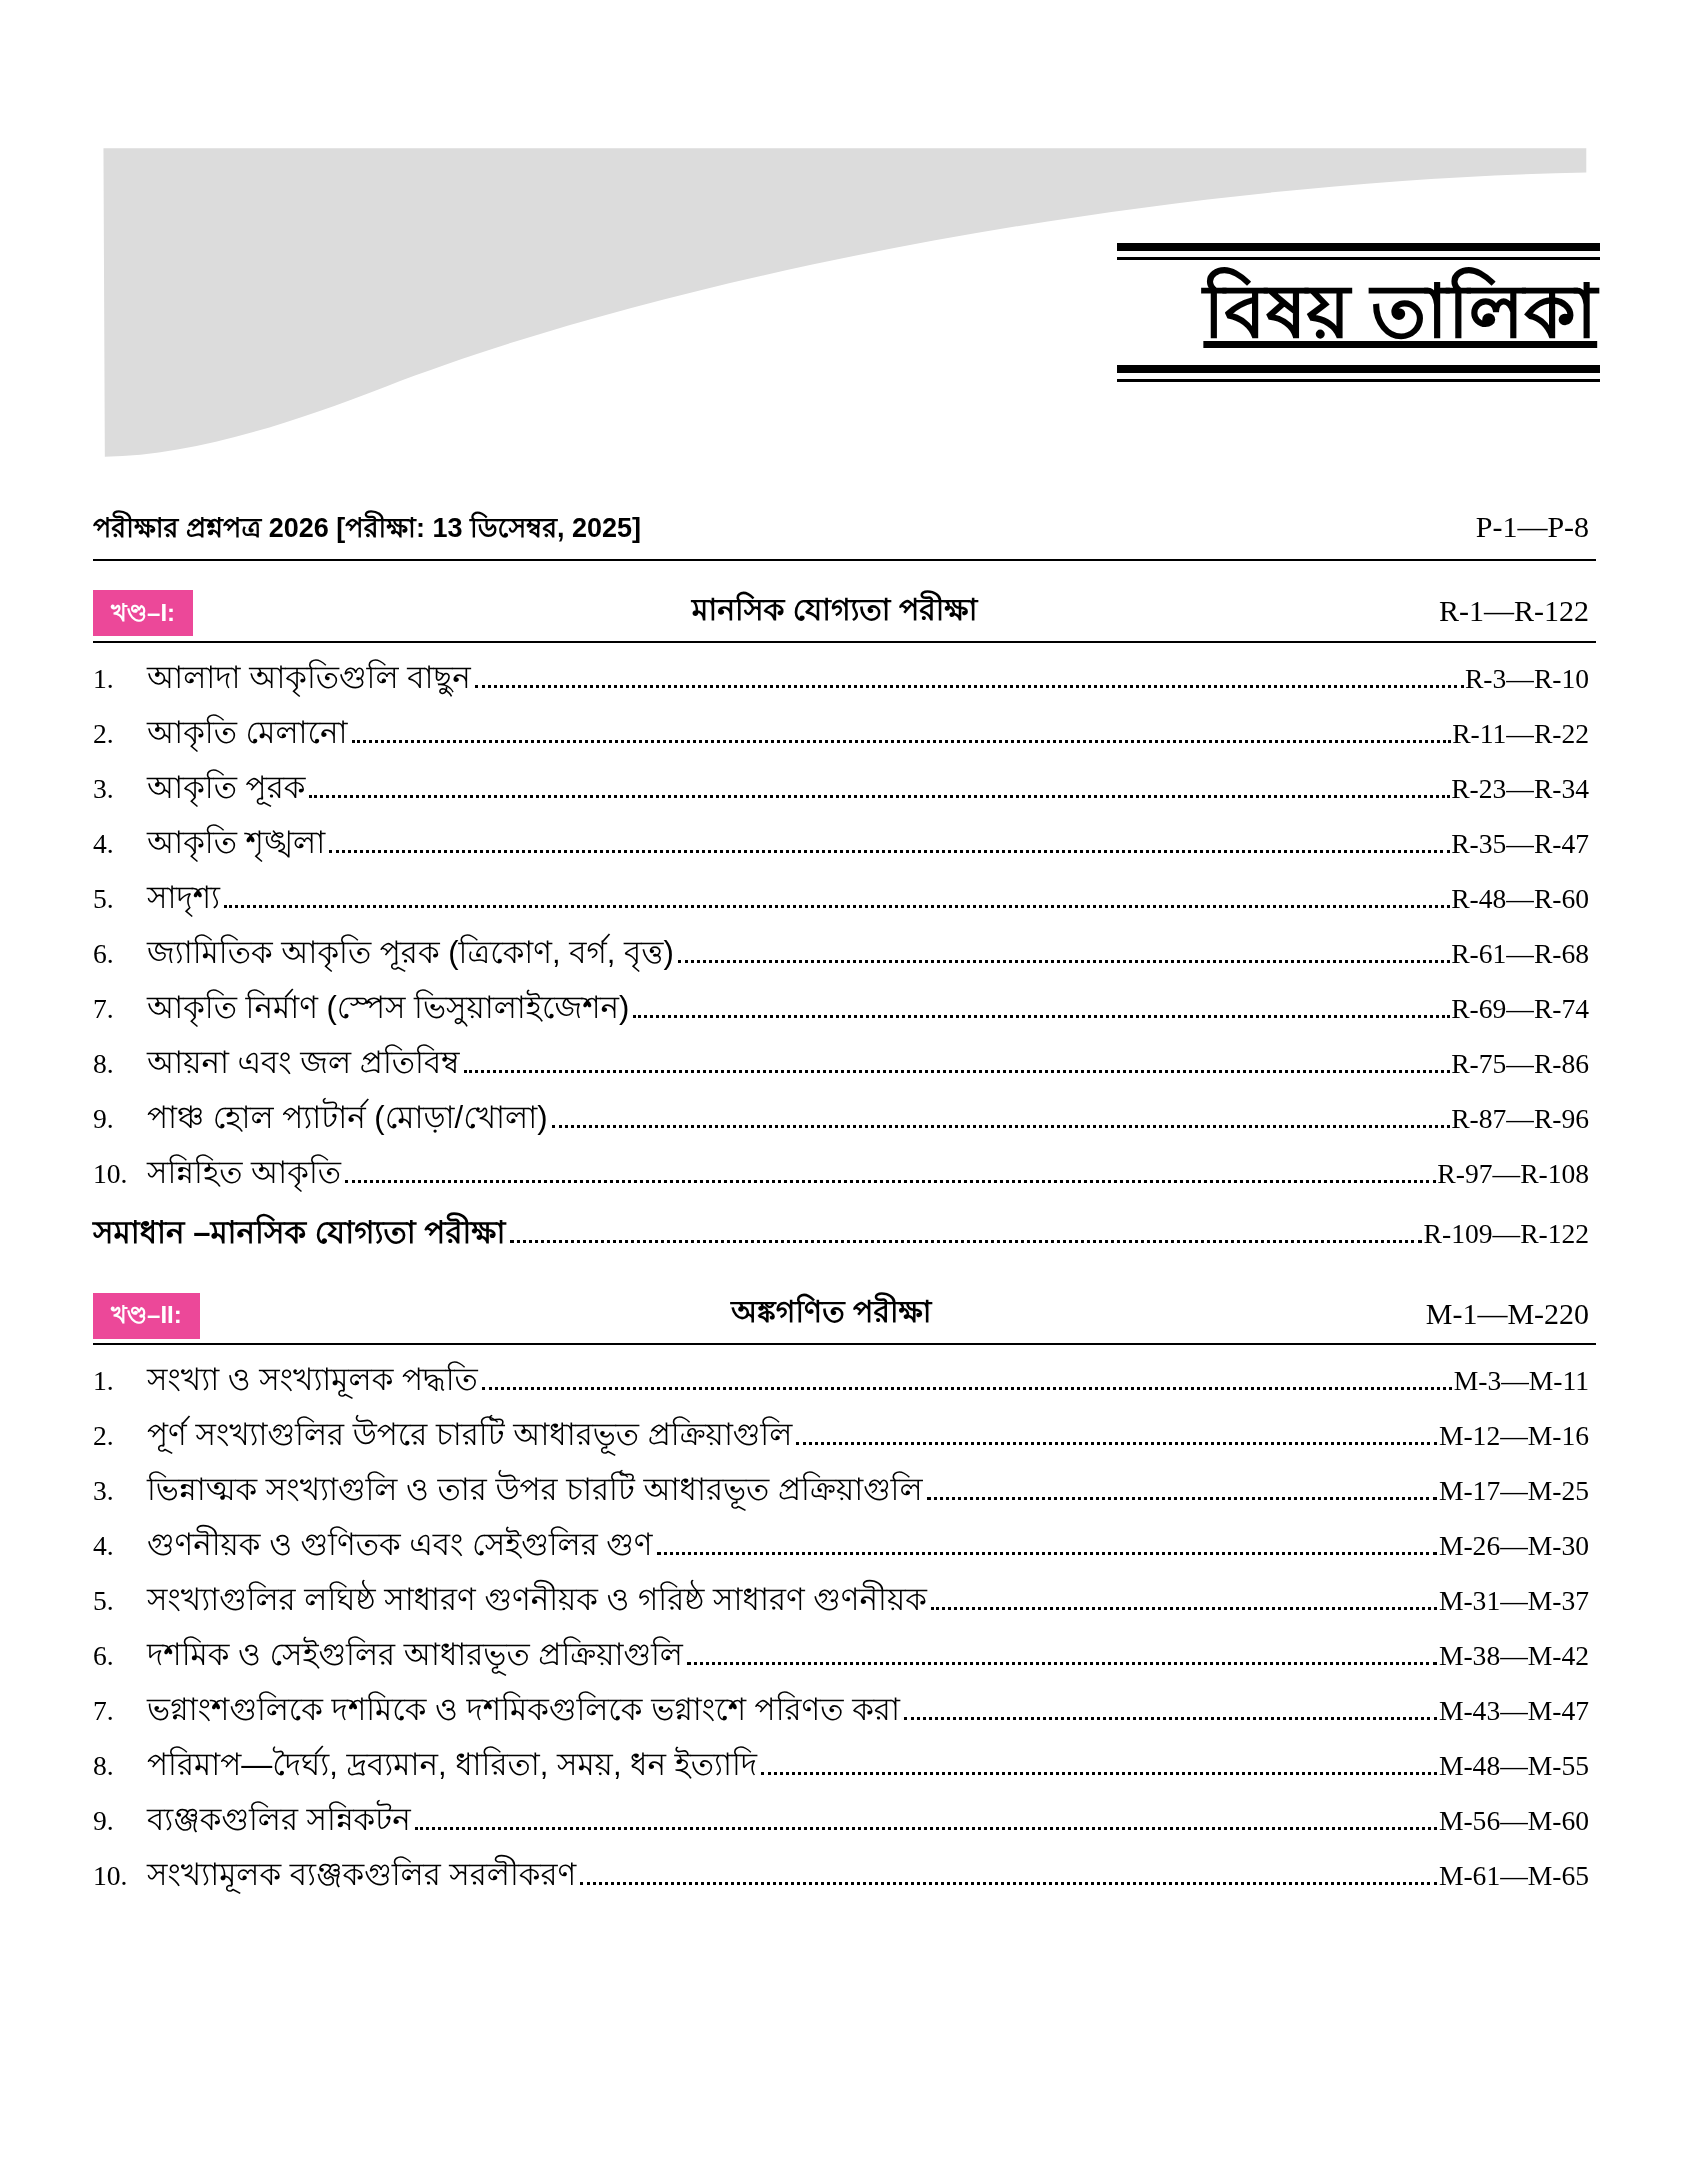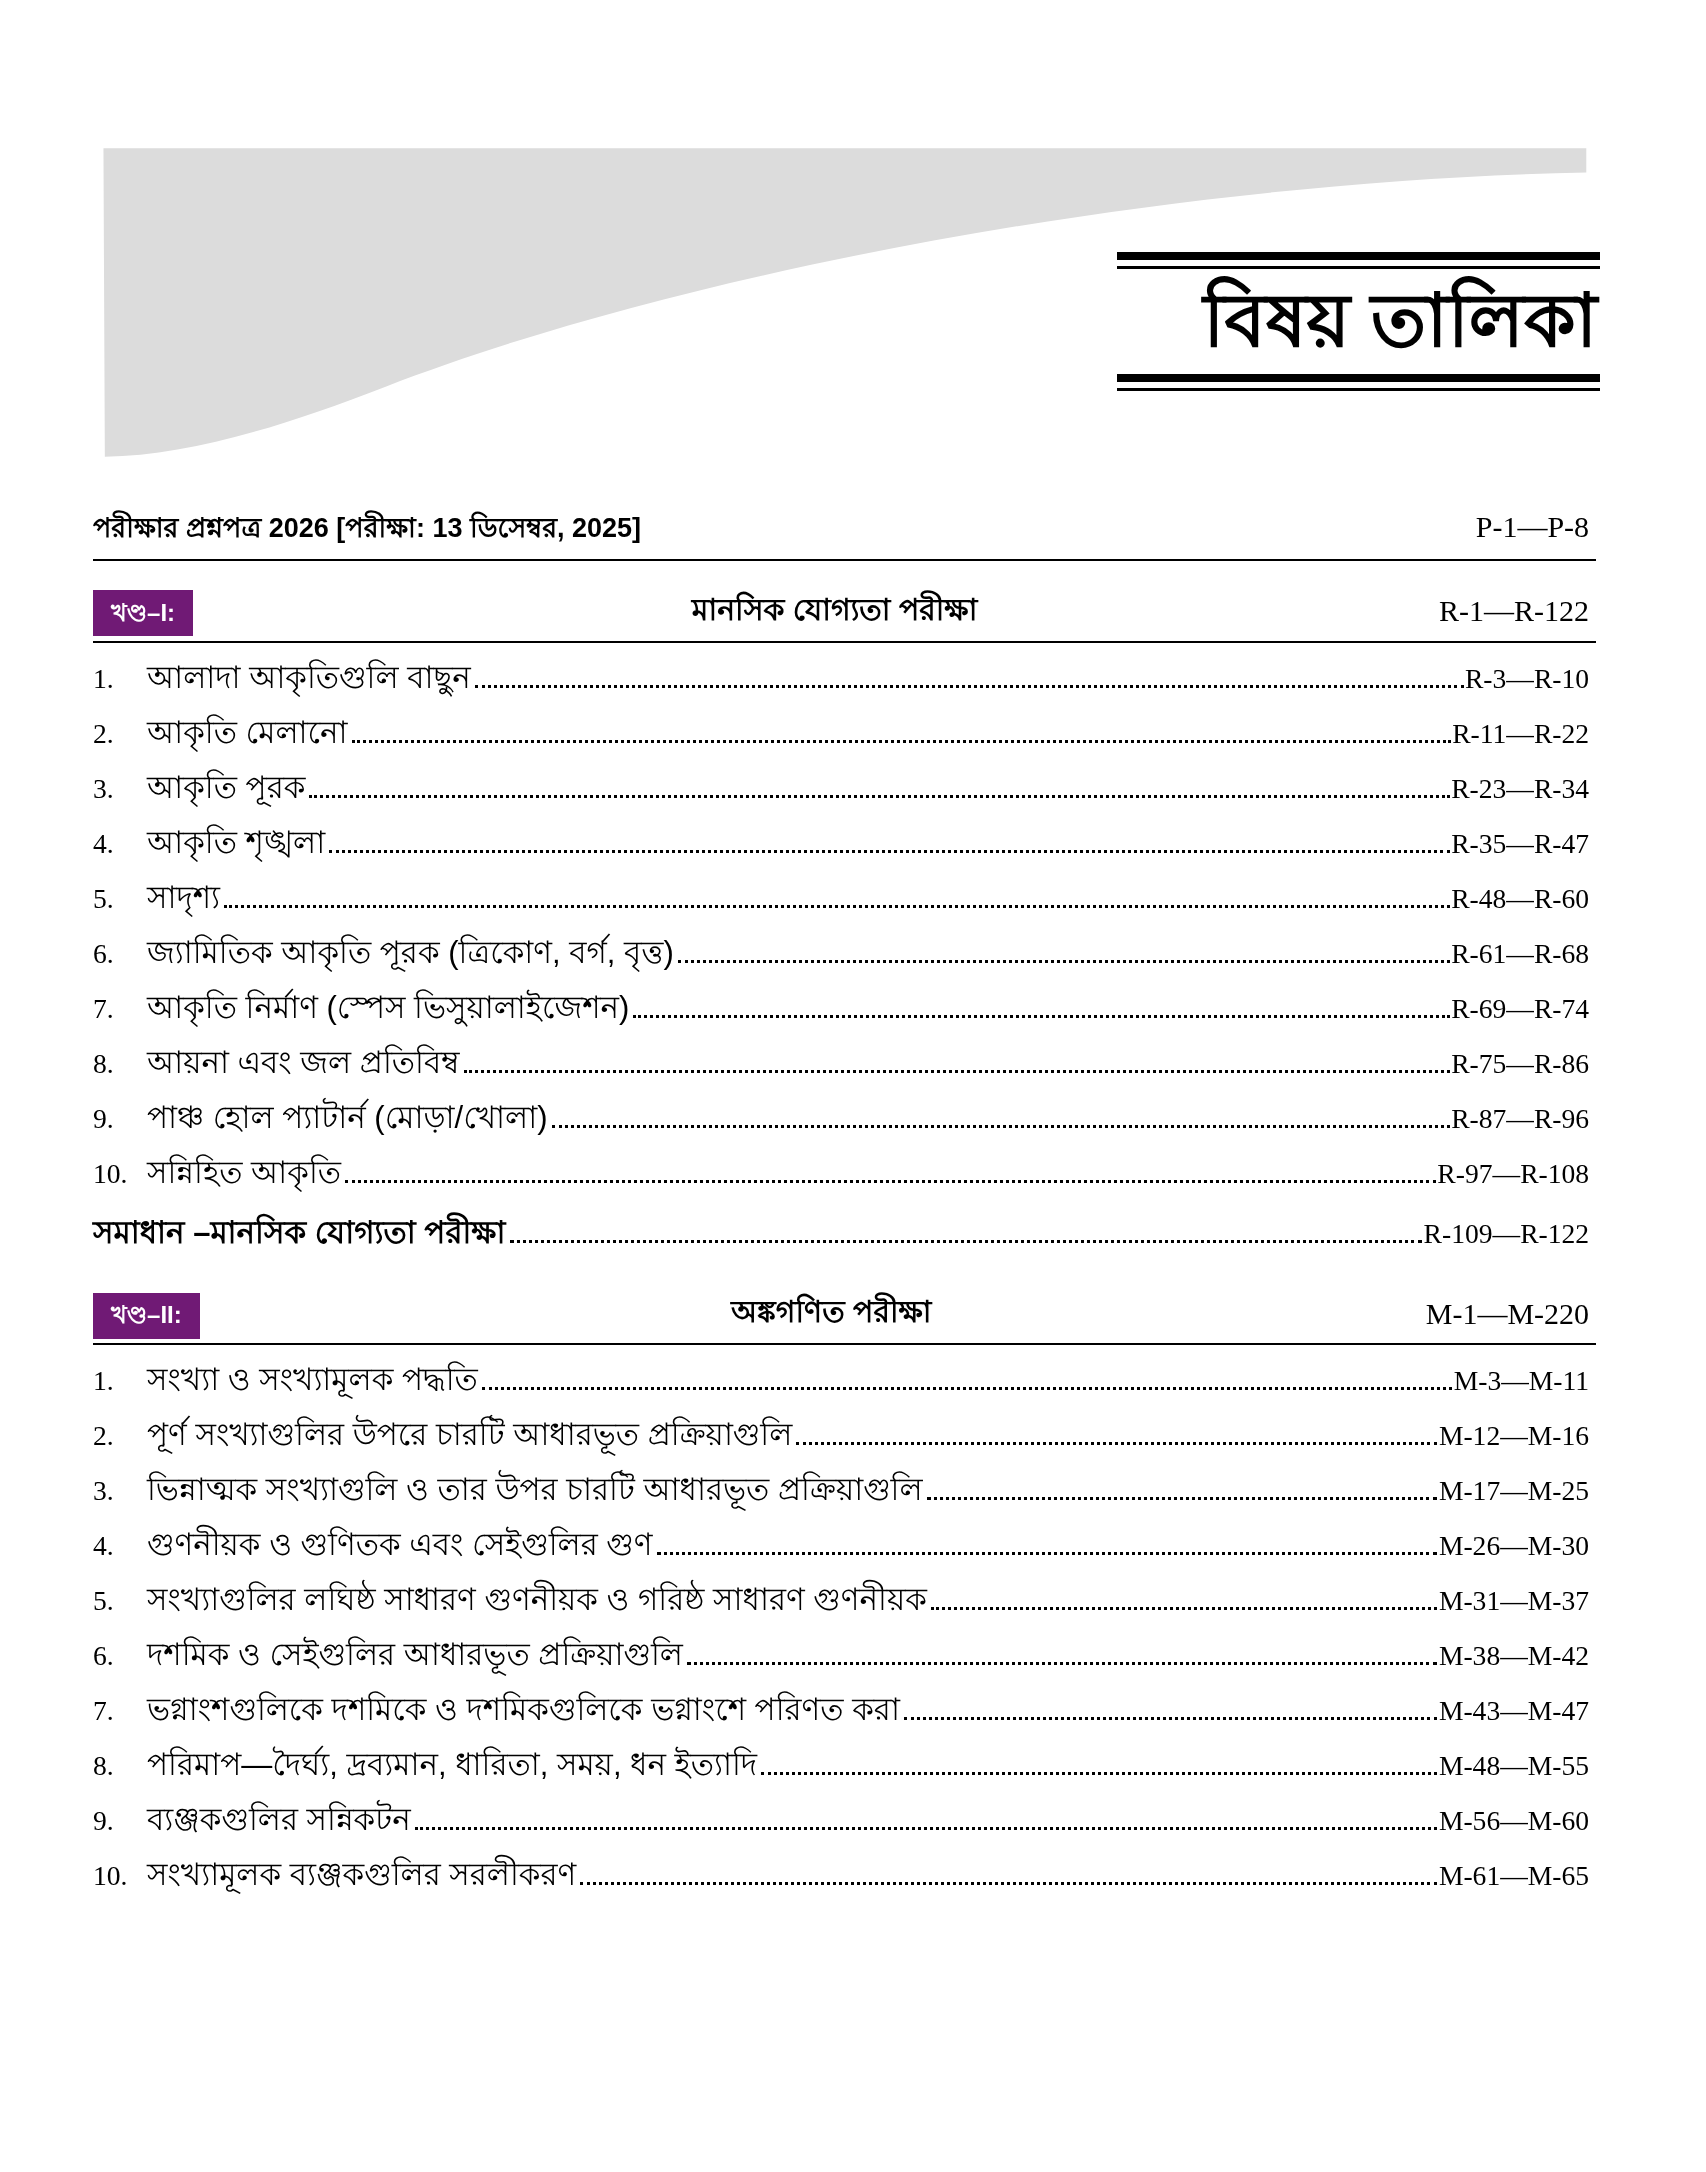--- a/index.html
+++ b/index.html
@@ -23,22 +23,23 @@
     top: 0;
     width: 1707px;
     height: 483px;
     pointer-events: none;
   }
 
   
   #title-block {
     position: absolute;
     left: 1117px;
-    top: 252px;
+    top: 243px;
     width: 483px;
+    text-decoration: underline;
   }
   .rule-thick {
     height: 7.6px;
     background: #000;
     width: 100%;
   }
   .rule-thin {
     height: 2.8px;
     background: #000;
     width: 100%;
@@ -86,21 +87,21 @@
 
   
   .section-head {
     display: flex;
     align-items: center;
     margin-top: 25px;
     border-bottom: 2.1px solid #000;
     padding-bottom: 0px;
   }
   .khanda-badge {
-    background: #701a75;
+    background: #ec4899;
     color: #fff;
     font-family: "Liberation Sans", "DejaVu Sans", sans-serif;
     font-weight: bold;
     font-size: 24px;
     line-height: 1;
     padding: 10.3px 18px 11.7px 18px;
     white-space: nowrap;
     flex: 0 0 auto;
   }
   .section-name {

